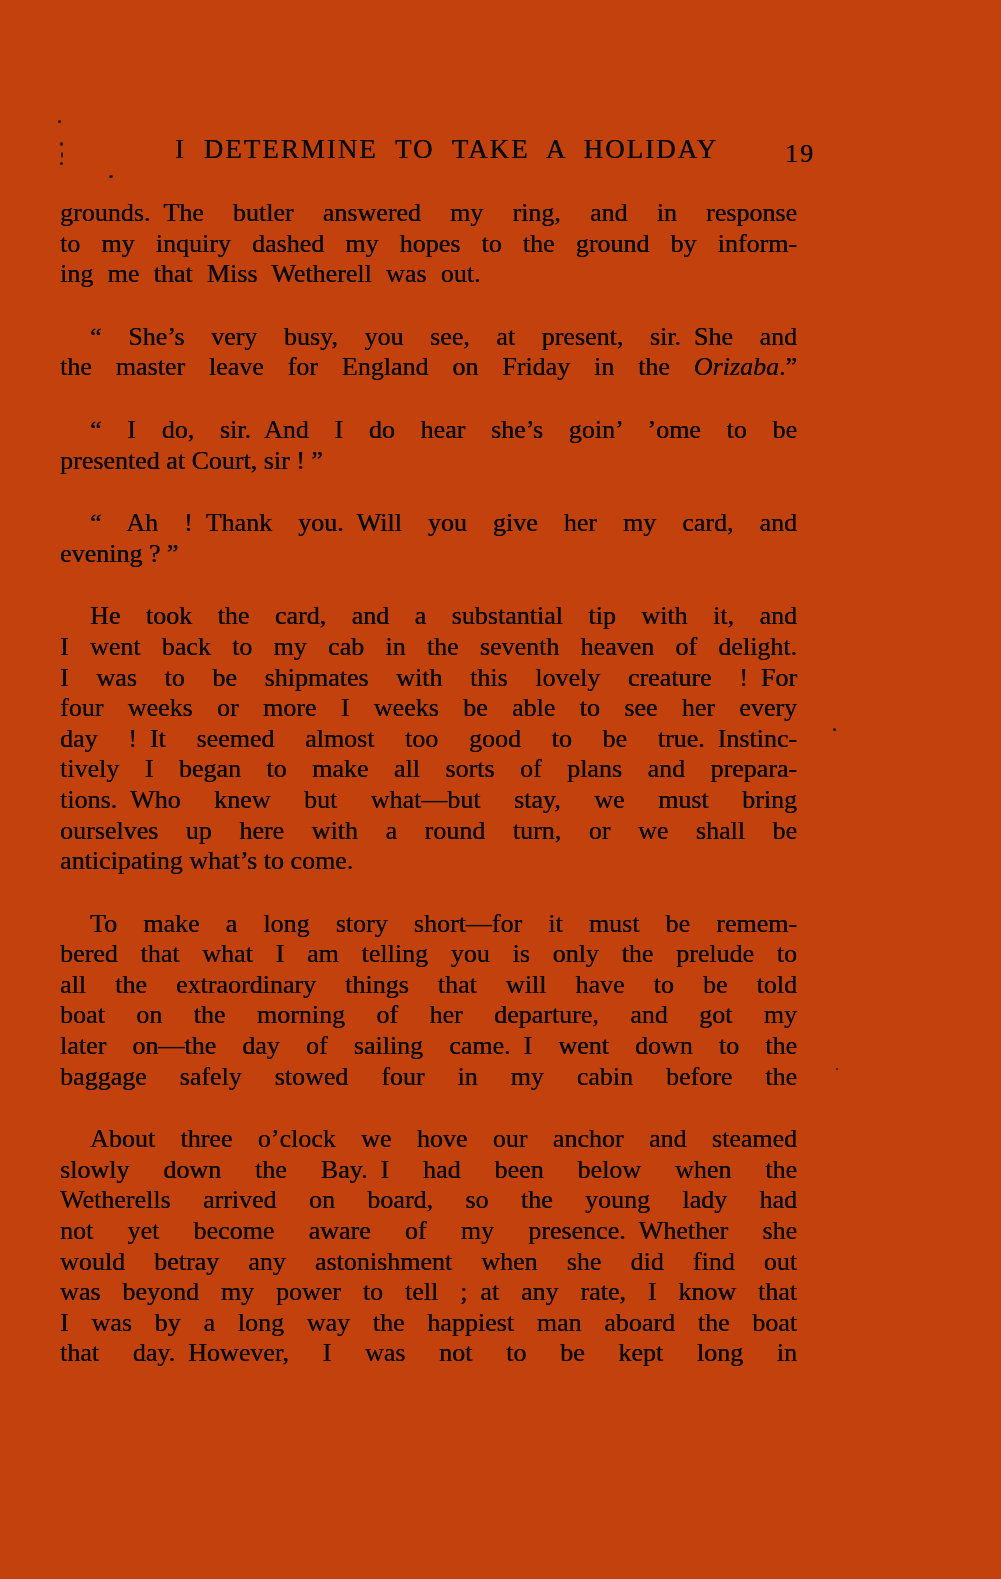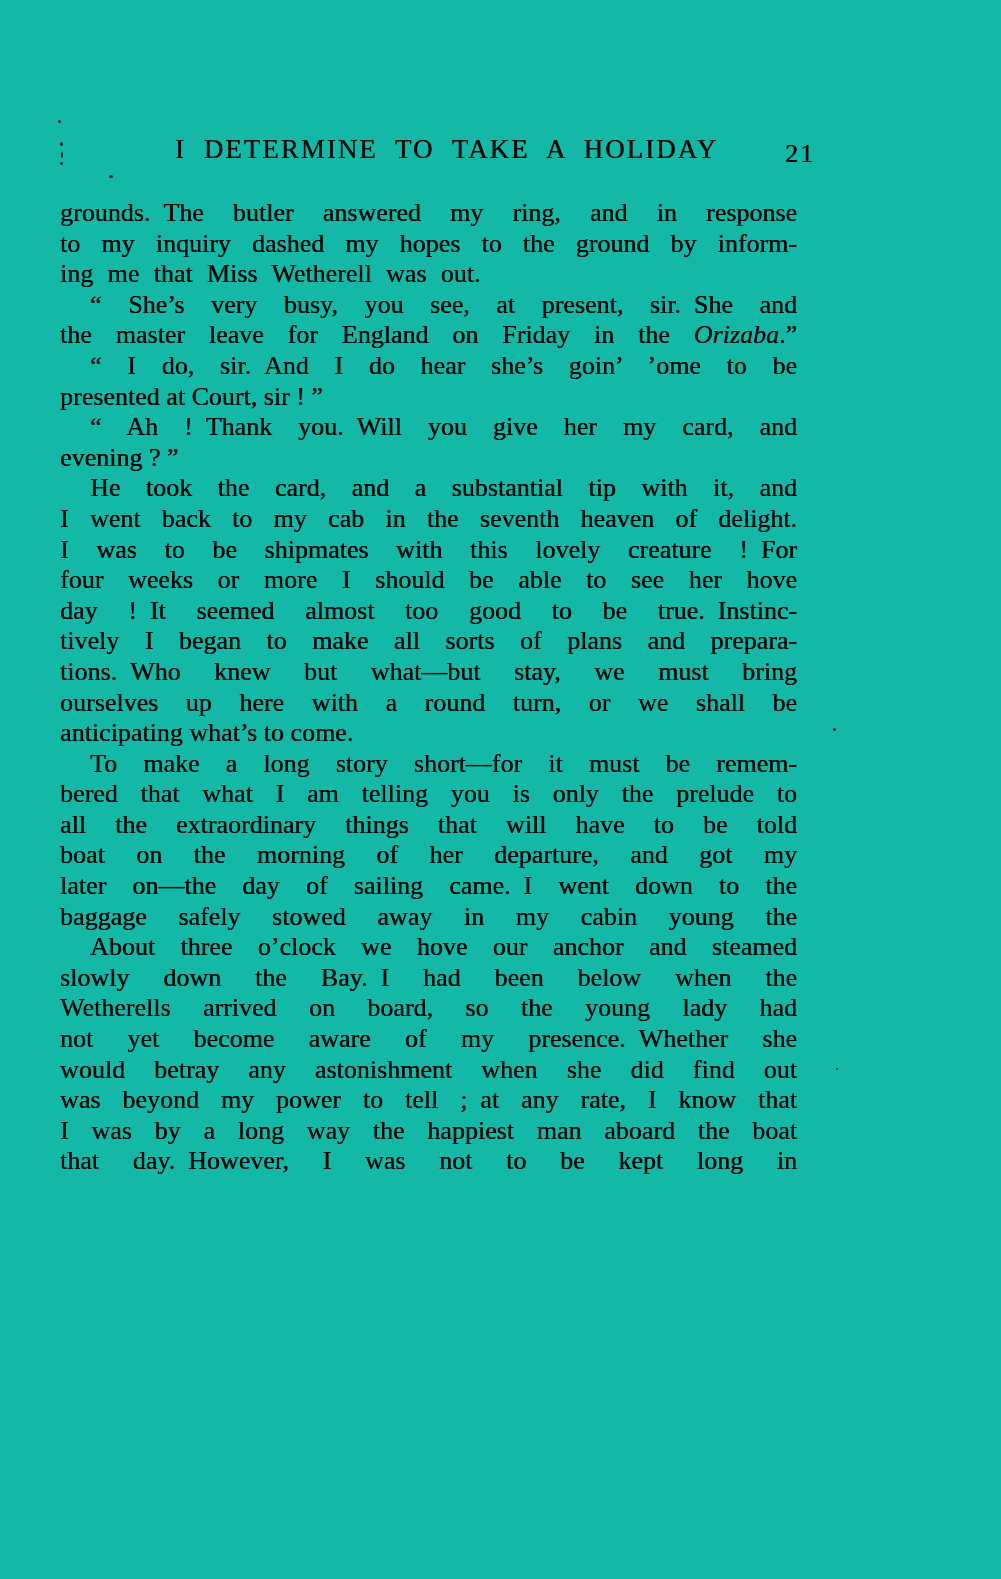--- a/index.html
+++ b/index.html
@@ -4,21 +4,21 @@
 <style>
   html, body {
     margin: 0;
     padding: 0;
     background: #ffffff;
   }
   .page {
     position: relative;
     width: 1001px;
     height: 1579px;
-    background: #14b8a6;
+    background: #c2410c;
     overflow: hidden;
     font-family: "Liberation Serif", serif;
     color: #0b0b0b;
   }
   
   .running-head {
     position: absolute;
     left: 78px;
     top: 134px;
     width: 737px;
@@ -45,21 +45,21 @@
   .text-block {
     position: absolute;
     left: 60px;
     top: 198px;
     width: 737px;
     font-size: 26px;
     line-height: 30.6px;
     text-shadow: 0.35px 0 0 currentColor;
   }
   .para { margin: 0; }
-  .para.indent .line:first-child { text-indent: 30px; }
+  .para.indent .line:first-child { text-indent: 30px; margin-top: 32px; }
   .line {
     text-align: justify;
     text-align-last: justify;
   }
   .line.para-end { text-align-last: left; }
   .line.para-end.justified { text-align-last: justify; }
   .line.loose { word-spacing: 0.3em; }
   .line i { font-style: italic; }
   
   .artifact {
@@ -67,21 +67,21 @@
     background: #1c1c1c;
     border-radius: 50%;
   }
 </style>
 </head>
 <body>
 
 <div class="page" id="page">
   <header class="running-head">
     <span class="head-title">I DETERMINE TO TAKE A HOLIDAY</span>
-    <span class="folio">21</span>
+    <span class="folio">19</span>
   </header>
 
   <main class="text-block" id="body-text">
       <div class="para">
         <div class="line">grounds. The butler answered my ring, and in response</div>
         <div class="line">to my inquiry dashed my hopes to the ground by inform-</div>
         <div class="line para-end loose">ing me that Miss Wetherell was out.</div>
       </div>
       <div class="para indent">
         <div class="line">“ She’s very busy, you see, at present, sir. She and</div>
@@ -92,34 +92,34 @@
         <div class="line para-end">presented at Court, sir ! ”</div>
       </div>
       <div class="para indent">
         <div class="line">“ Ah ! Thank you. Will you give her my card, and</div>
         <div class="line para-end">evening ? ”</div>
       </div>
       <div class="para indent">
         <div class="line">He took the card, and a substantial tip with it, and</div>
         <div class="line">I went back to my cab in the seventh heaven of delight.</div>
         <div class="line">I was to be shipmates with this lovely creature ! For</div>
-        <div class="line">four weeks or more I should be able to see her hove</div>
+        <div class="line">four weeks or more I weeks be able to see her every</div>
         <div class="line">day ! It seemed almost too good to be true. Instinc-</div>
         <div class="line">tively I began to make all sorts of plans and prepara-</div>
         <div class="line">tions. Who knew but what—but stay, we must bring</div>
         <div class="line">ourselves up here with a round turn, or we shall be</div>
         <div class="line para-end">anticipating what’s to come.</div>
       </div>
       <div class="para indent">
         <div class="line">To make a long story short—for it must be remem-</div>
         <div class="line">bered that what I am telling you is only the prelude to</div>
         <div class="line">all the extraordinary things that will have to be told</div>
         <div class="line">boat on the morning of her departure, and got my</div>
         <div class="line">later on—the day of sailing came. I went down to the</div>
-        <div class="line">baggage safely stowed away in my cabin young the</div>
+        <div class="line">baggage safely stowed four in my cabin before the</div>
       </div>
       <div class="para indent">
         <div class="line">About three o’clock we hove our anchor and steamed</div>
         <div class="line">slowly down the Bay. I had been below when the</div>
         <div class="line">Wetherells arrived on board, so the young lady had</div>
         <div class="line">not yet become aware of my presence. Whether she</div>
         <div class="line">would betray any astonishment when she did find out</div>
         <div class="line">was beyond my power to tell ; at any rate, I know that</div>
         <div class="line">I was by a long way the happiest man aboard the boat</div>
         <div class="line para-end justified">that day. However, I was not to be kept long in</div>

